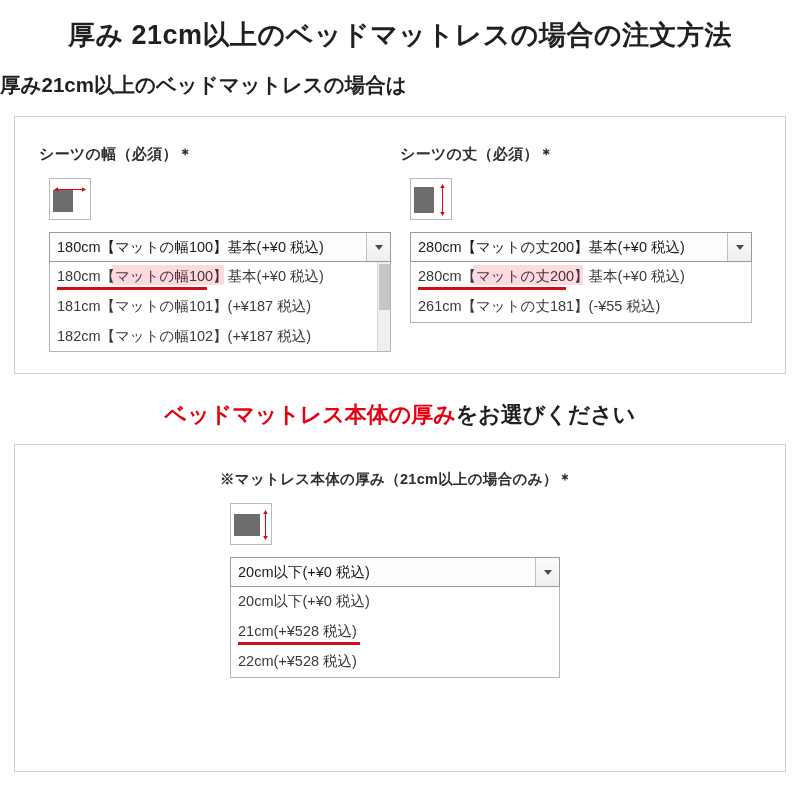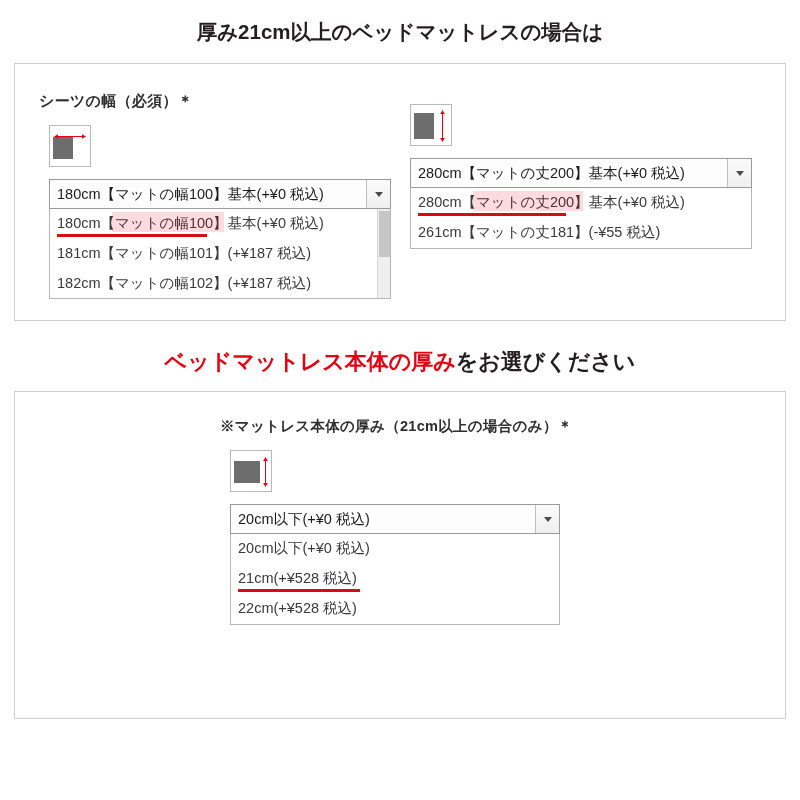--- a/index.html
+++ b/index.html
@@ -19,21 +19,20 @@
   
   .main-title {
     text-align: center;
     font-size: 27px;
     font-weight: bold;
     letter-spacing: 0.5px;
     padding-top: 17px;
     color: #231f20;
   }
   .sub-lines {
-    text-align: center;
     margin-top: 16px;
     line-height: 1.52;
   }
   .sub-line {
     font-size: 20.5px;
     font-weight: bold;
     color: #231f20;
   }
   .accent-red { color: #e60012; }
 
@@ -194,20 +193,21 @@
   }
   .center-col .field-label { font-size: 14.5px; }
   .sel2 { width: 330px; }
   .dd2 { width: 330px; }
 </style>
 </head>
 <body>
 
 <div class="page">
 
+  <div class="main-title">厚み 21cm以上のベッドマットレスの場合の注文方法</div>
 
   <div class="sub-lines">
     <div class="sub-line">厚み21cm以上のベッドマットレスの場合は</div>
   </div>
 
   <div class="card card-1">
     <div class="cols">
 
       <div class="col">
         <div class="field-label">シーツの幅（必須）＊</div>
@@ -239,20 +239,21 @@
           <div class="dd-item">
             <span>182cm【マットの幅102】(+¥187 税込)</span>
           </div>
           <div class="dd-scroll">
             <div class="thumb-bar"></div>
           </div>
         </div>
       </div>
 
       <div class="col">
+        <div class="field-label">シーツの丈（必須）＊</div>
 
         <div class="thumb thumb-length">
           <span class="grey-block"></span>
           <svg class="arrow-v" viewBox="0 0 7 32">
             <line x1="3.5" y1="3" x2="3.5" y2="29" stroke="#e60012" stroke-width="1"></line>
             <polygon points="3.5,0 1.2,4 5.8,4" fill="#e60012"></polygon>
             <polygon points="3.5,32 1.2,28 5.8,28" fill="#e60012"></polygon>
           </svg>
         </div>
 

